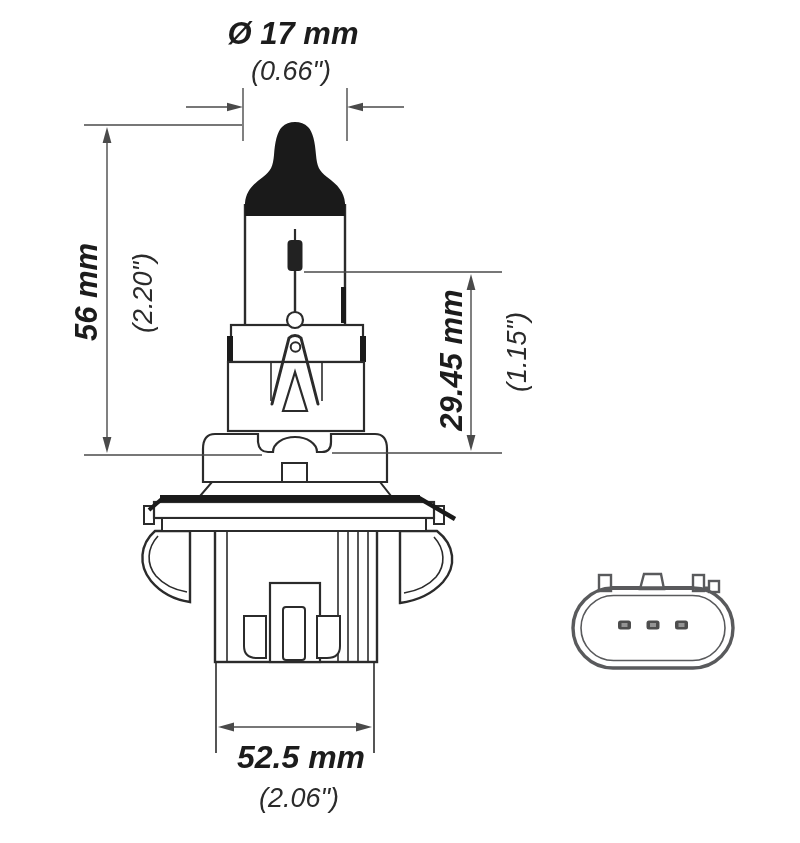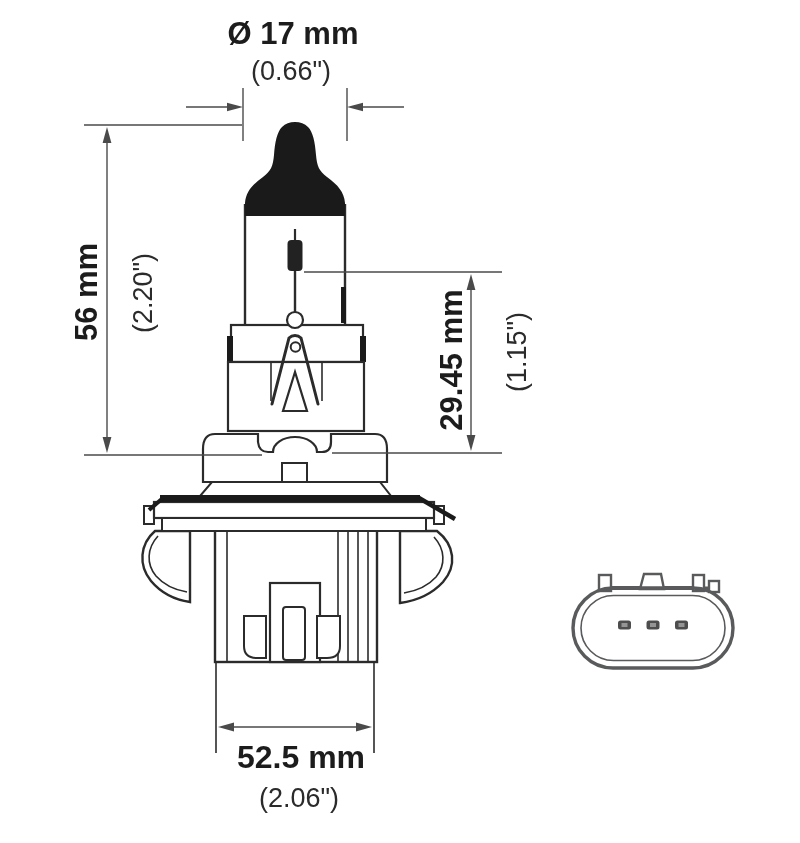--- a/index.html
+++ b/index.html
@@ -1,17 +1,17 @@
 <!DOCTYPE html>
 <html><head>
 <meta charset="utf-8">
 <style>
   html,body{margin:0;padding:0;background:#ffffff;}
   .stage{position:relative;width:800px;height:843px;background:#ffffff;overflow:hidden;
-         font-family:"Liberation Sans", sans-serif;}
+         font-family:"Liberation Sans", sans-serif;font-style:italic;}
   svg{display:block}
   
   .ln{stroke:#2b2b2b;fill:none;stroke-width:2.2;}
   .lnthick{stroke:#2b2b2b;fill:none;stroke-width:2.4;}
   .lnthin{stroke:#2b2b2b;fill:none;stroke-width:1.6;}
   .white{fill:#ffffff;}
   .blackfill{fill:#1a1a1a;stroke:none;}
   .dim{stroke:#4a4a4a;fill:none;stroke-width:1.4;}
   .dimhead{fill:#4a4a4a;stroke:none;}
   .conn{stroke:#595a5c;fill:none;}

